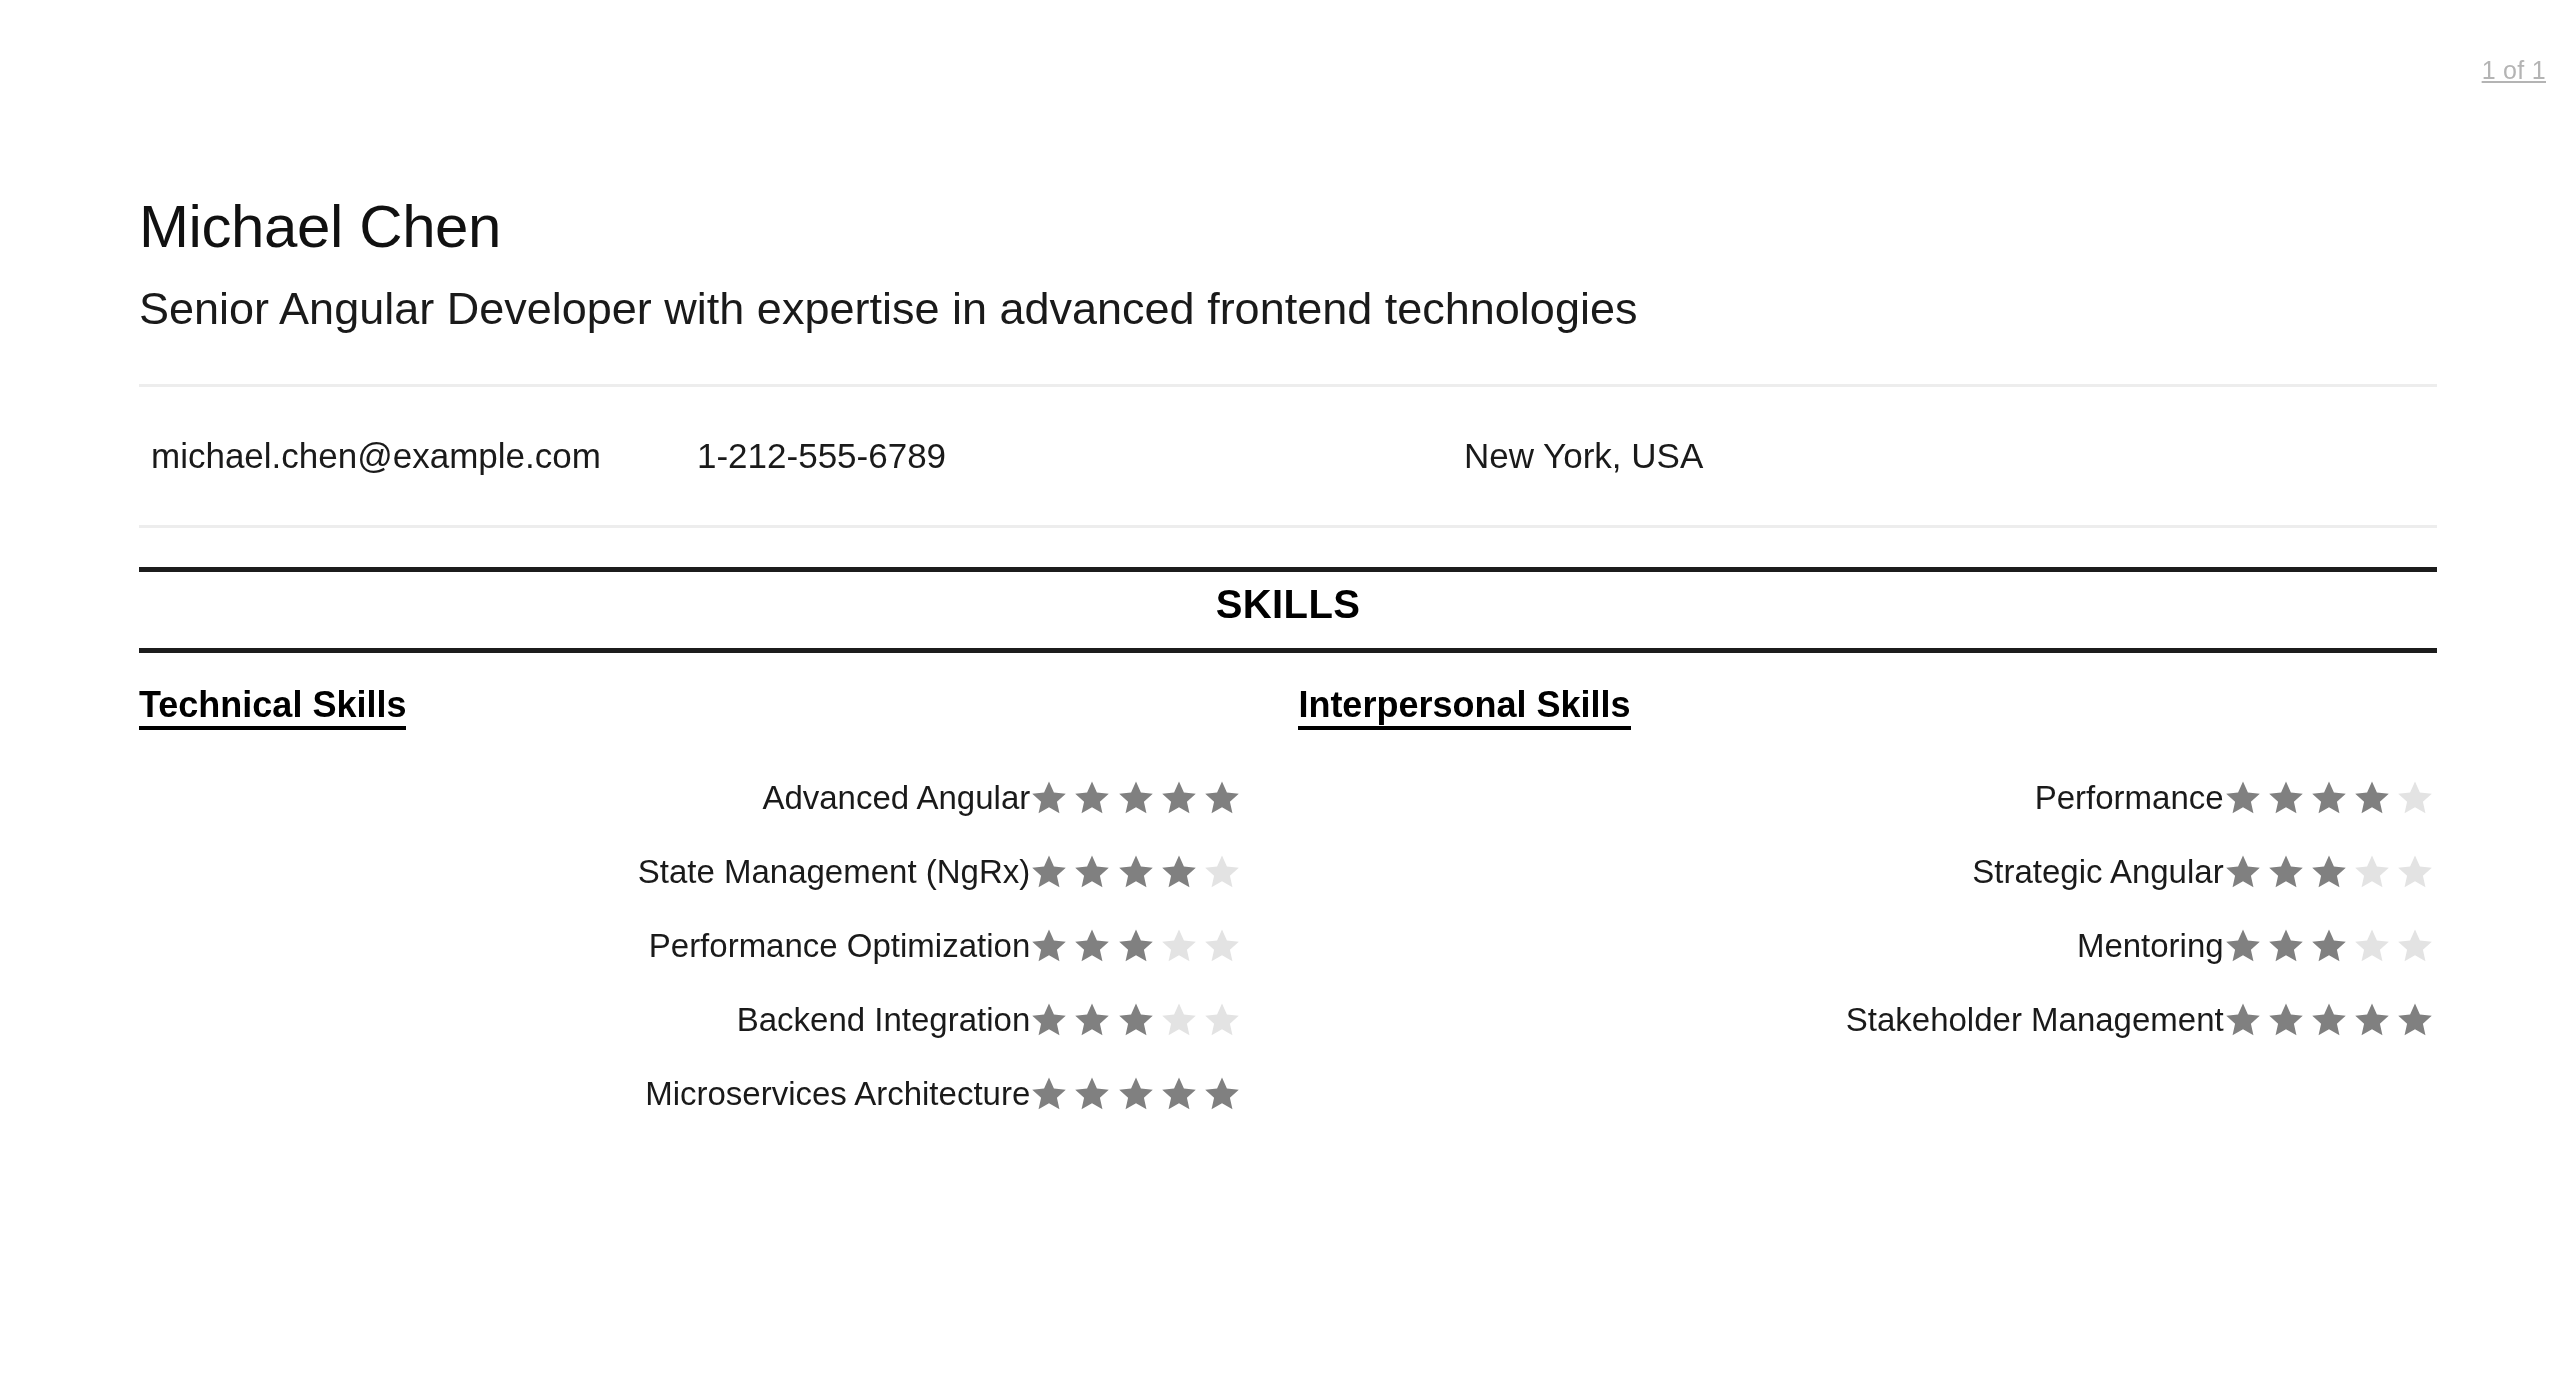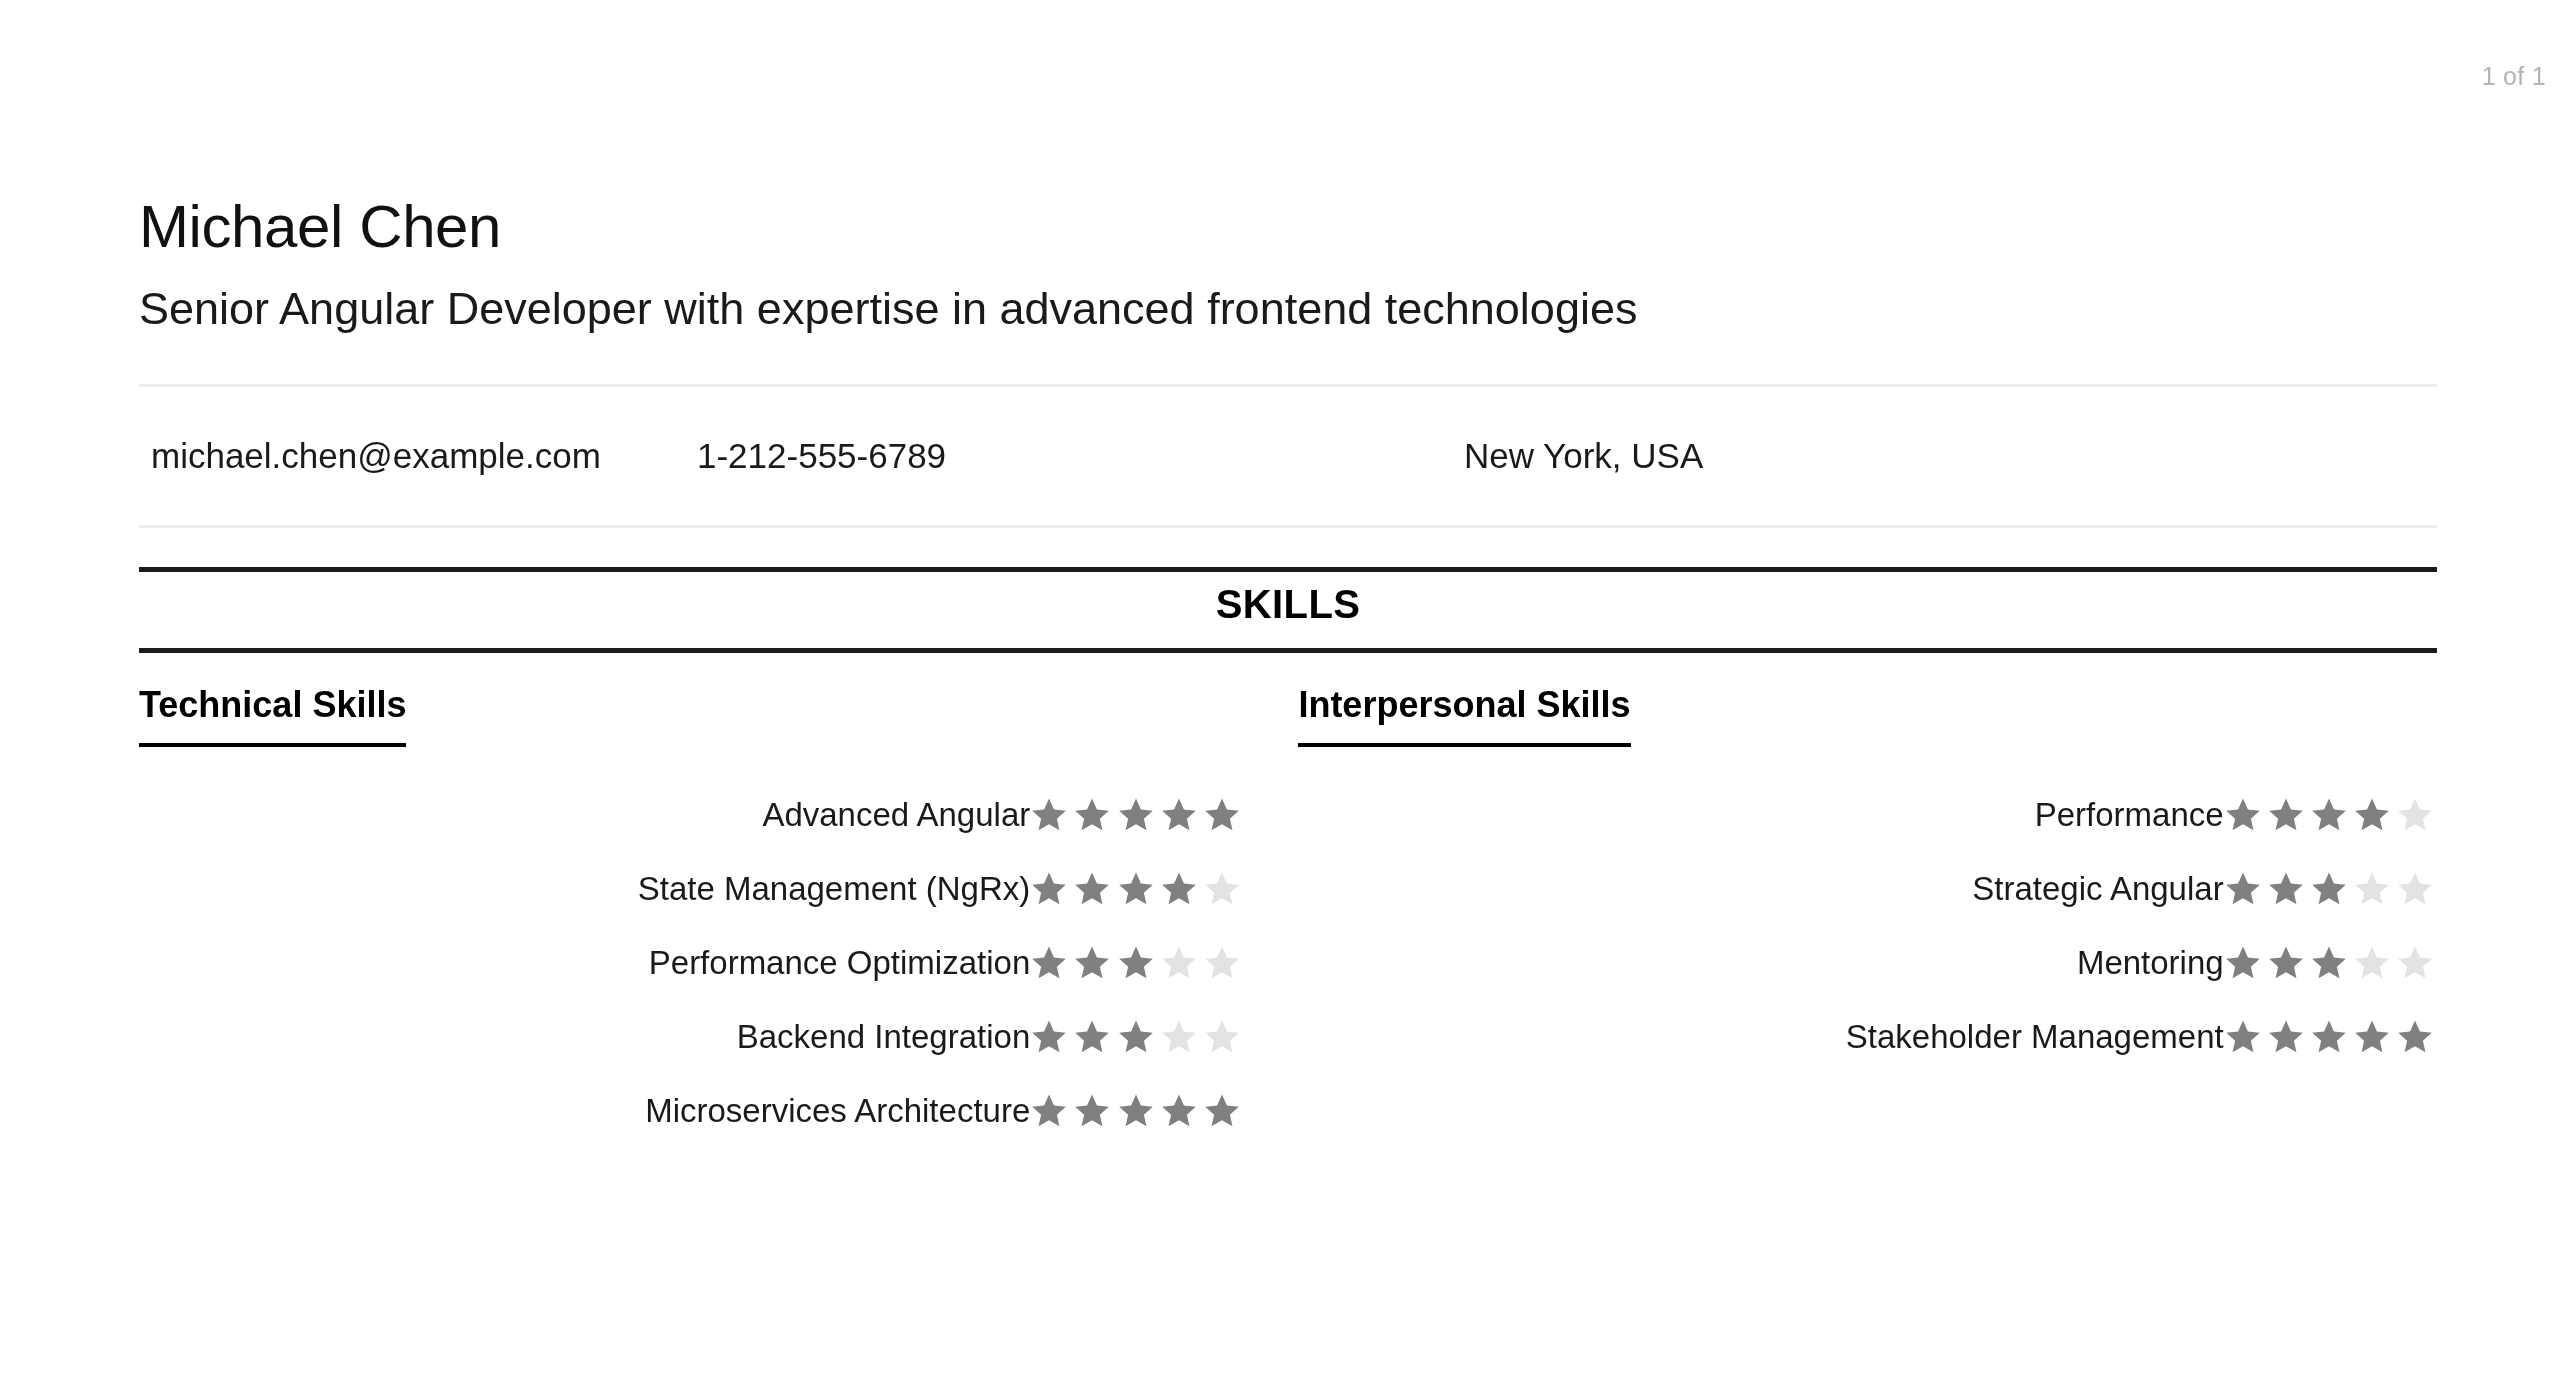--- a/index.html
+++ b/index.html
@@ -7,23 +7,24 @@
     width:2576px; height:1385px;
     background:#ffffff;
     font-family:"Liberation Sans", sans-serif;
     color:#000000;
     overflow:hidden;
   }
   .page { position:relative; width:2576px; height:1385px; background:#fff; }
 
   
   .page-indicator {
-    position:absolute; top:62px; right:30px;
+    position:absolute; top:56px; right:30px;
     font-size:25px; color:#b4b4b4; letter-spacing:0.3px;
     white-space:nowrap;
+    text-decoration:underline;
   }
 
   .content { position:absolute; left:139px; top:0; width:2298px; }
 
   
   .resume-header { padding-top:197px; }
   .name {
     font-size:60px; font-weight:400; line-height:1.0;
     letter-spacing:-0.4px; color:#111111;
   }
@@ -62,21 +63,21 @@
     display:flex; margin-top:33px;
   }
   .skills-col { width:1149px; }
   .skills-col.left  { padding-left:0px; }
   .skills-col.right { padding-left:10.4px; }
 
   .col-heading {
     font-size:36px; font-weight:700; color:#000;
     display:inline-block;
     border-bottom:4.3px solid #000;
-    padding-bottom:19px;
+    padding-bottom:2px;
     line-height:1.05;
   }
   .skill-list { margin-top:31px;text-align:right; }
   .skill-row {
     display:flex; align-items:center;
     height:74px;
   }
   .skill-name {
     font-size:33px; color:#1a1a1a; white-space:nowrap;
     padding-left:48px; flex:1 1 auto;

